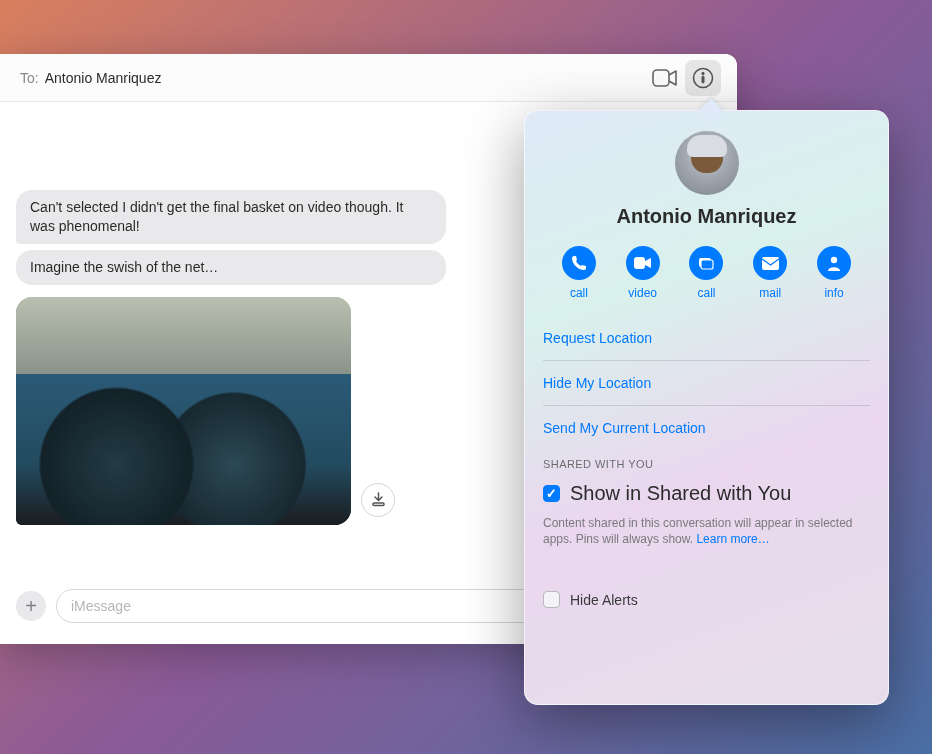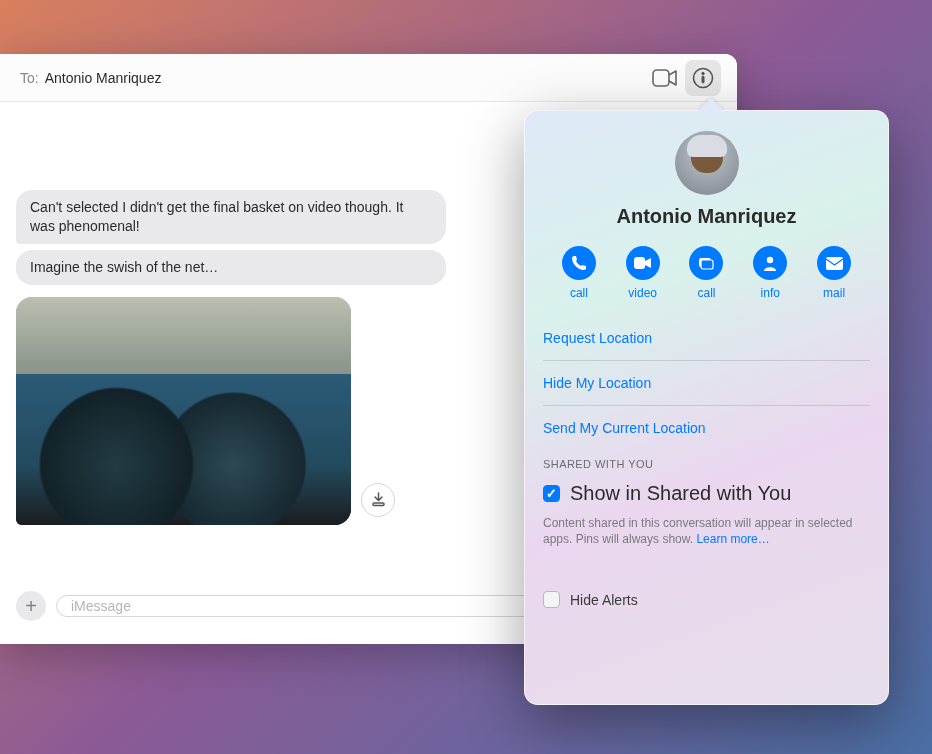--- a/index.html
+++ b/index.html
@@ -140,21 +140,21 @@
       background: #e9e9eb;
       color:#808083;
       display: flex;
       align-items: center;
       justify-content: center;
       font-size: 20px;
       cursor: pointer;
     }
     .compose-input {
       flex: 1;
-      height: 22px;
+      height: 34px;
       border: 1px solid #d6d6d6;
       border-radius: 17px;
       padding: 0 14px;
       font-size: 14px;
       color: #2b2b2b;
       outline: none;
     }
     .compose-input::placeholder { color: #b6b6b9; }
 
     
@@ -383,35 +383,35 @@
       <div class="action-circle">
           <svg width="16" height="14" viewBox="0 0 16 14">
             <rect x="1" y="2" width="12" height="9" rx="2"></rect>
             <rect x="3" y="4" width="12" height="9" rx="2" fill="#007aff" stroke="#fff" stroke-width="1.2"></rect>
           </svg>
         </div>
       <span class="action-label">call</span>
     </div>
     <div class="action">
       <div class="action-circle">
+          <svg width="17" height="13" viewBox="0 0 17 13">
+            <rect x="0" y="0" width="17" height="13" rx="2"></rect>
+            <path d="M0 2 L8.5 8 L17 2" stroke="#007aff" stroke-width="1.4" fill="none"></path>
+          </svg>
+        </div>
+      <span class="action-label">mail</span>
+    </div>
+    <div class="action">
+      <div class="action-circle">
           <svg width="16" height="16" viewBox="0 0 16 16">
             <circle cx="8" cy="5" r="3.2"></circle>
             <path d="M2 16 C2 11 14 11 14 16 Z"></path>
           </svg>
         </div>
       <span class="action-label">info</span>
-    </div>
-    <div class="action">
-      <div class="action-circle">
-          <svg width="17" height="13" viewBox="0 0 17 13">
-            <rect x="0" y="0" width="17" height="13" rx="2"></rect>
-            <path d="M0 2 L8.5 8 L17 2" stroke="#007aff" stroke-width="1.4" fill="none"></path>
-          </svg>
-        </div>
-      <span class="action-label">mail</span>
     </div>
   </div>
 
   <div class="section">
     <div class="link-row">Request Location</div>
     <div class="link-row">Hide My Location</div>
     <div class="link-row last">Send My Current Location</div>
 
     <div class="section-title">SHARED WITH YOU</div>
     <div class="check-row">

